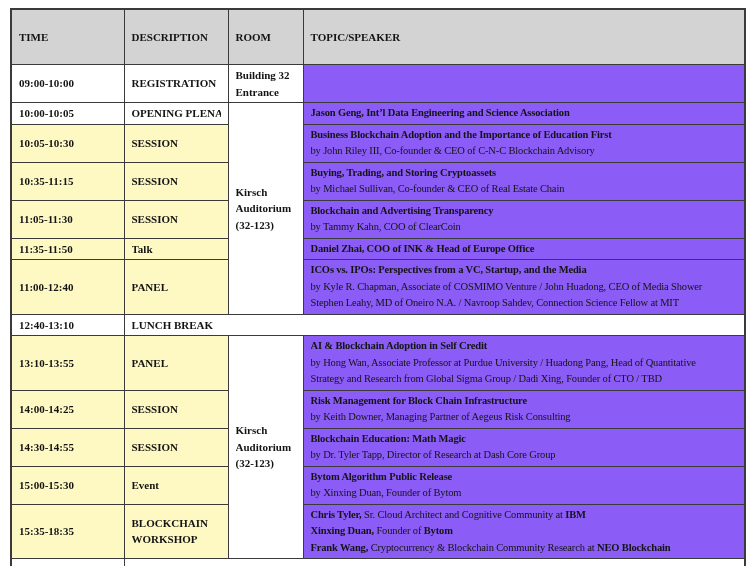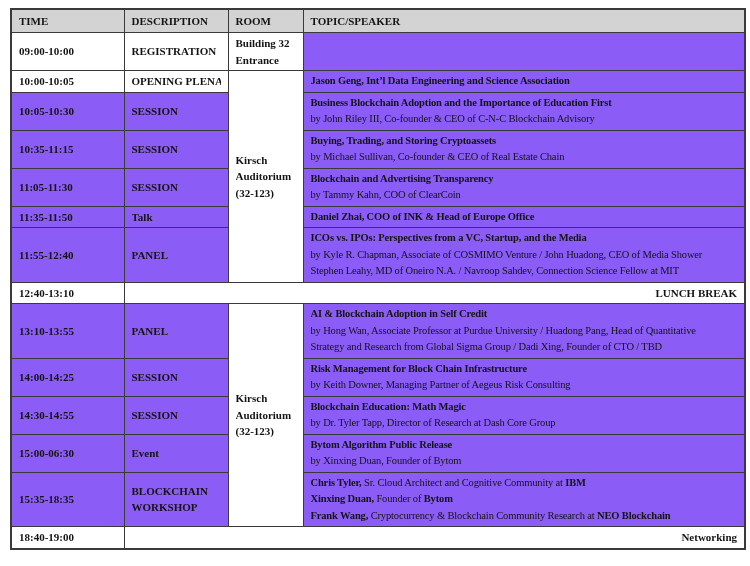--- a/index.html
+++ b/index.html
@@ -29,28 +29,28 @@
     border: 1px solid #3a3a3a;
     padding: 2px 7px;
     vertical-align: middle;
     text-align: left;
     font-size: 11px;
     overflow: hidden;
   }
   th {
     background: #d3d3d3;
     font-weight: bold;
-    padding: 5px 7px;
+    padding: 21px 7px;
     white-space: nowrap;
     margin-top: 20px;
   }
-  td.bg-gray  { background: #8b5cf6; }
+  td.bg-gray  { background: #fef9c3; }
   td.bg-white { background: #ffffff; }
   td.bg-topic { background: #8b5cf6; }
-  td.c { text-align: right; }
+  td.c { text-align: left; }
   .line {
     line-height: 16.5px;
     white-space: nowrap;
     overflow: hidden;
   }
   td.topic .line {
     font-size: 10.5px;
     letter-spacing: -0.15px;
   }
   .b { font-weight: bold; }
@@ -147,21 +147,21 @@
           </td>
           <td class="bg-gray">
             <div class="line"><span class="b">Talk</span></div>
           </td>
           <td class="bg-topic topic">
             <div class="line"><span class="b">Daniel Zhai, COO of INK &amp; Head of Europe Office</span></div>
           </td>
         </tr>
         <tr>
           <td class="bg-gray">
-            <div class="line"><span class="b">11:55-12:40</span></div>
+            <div class="line"><span class="b">11:00-12:40</span></div>
           </td>
           <td class="bg-gray">
             <div class="line"><span class="b">PANEL</span></div>
           </td>
           <td class="bg-topic topic">
             <div class="line"><span class="b">ICOs vs. IPOs: Perspectives from a VC, Startup, and the Media</span></div>
             <div class="line"><span class="r">by Kyle R. Chapman, Associate of COSMIMO Venture / John Huadong, CEO of Media Shower</span></div>
             <div class="line"><span class="r">Stephen Leahy, MD of Oneiro N.A. / Navroop Sahdev, Connection Science Fellow at MIT</span></div>
           </td>
         </tr>
@@ -210,21 +210,21 @@
           <td class="bg-gray">
             <div class="line"><span class="b">SESSION</span></div>
           </td>
           <td class="bg-topic topic">
             <div class="line"><span class="b">Blockchain Education: Math Magic</span></div>
             <div class="line"><span class="r">by Dr. Tyler Tapp, Director of Research at Dash Core Group</span></div>
           </td>
         </tr>
         <tr>
           <td class="bg-gray">
-            <div class="line"><span class="b">15:00-06:30</span></div>
+            <div class="line"><span class="b">15:00-15:30</span></div>
           </td>
           <td class="bg-gray">
             <div class="line"><span class="b">Event</span></div>
           </td>
           <td class="bg-topic topic">
             <div class="line"><span class="b">Bytom Algorithm Public Release</span></div>
             <div class="line"><span class="r">by Xinxing Duan, Founder of Bytom</span></div>
           </td>
         </tr>
         <tr>

